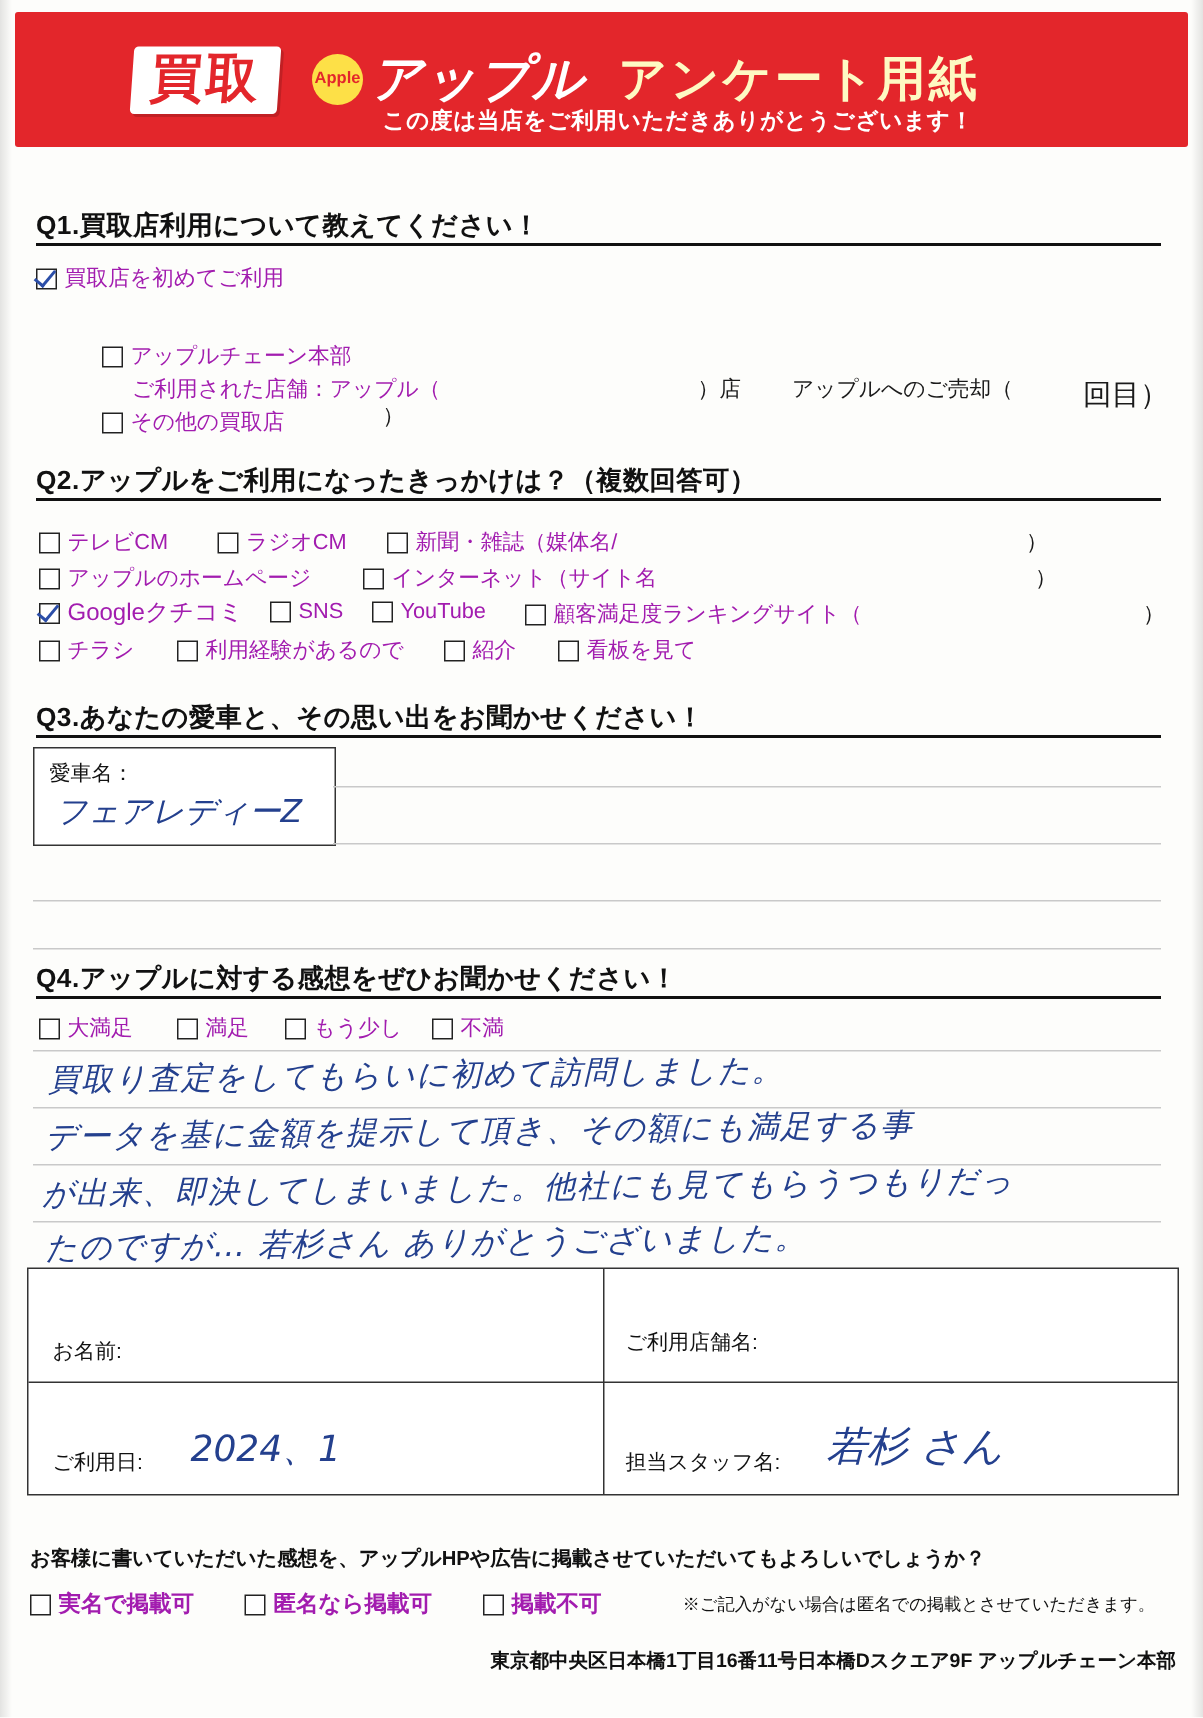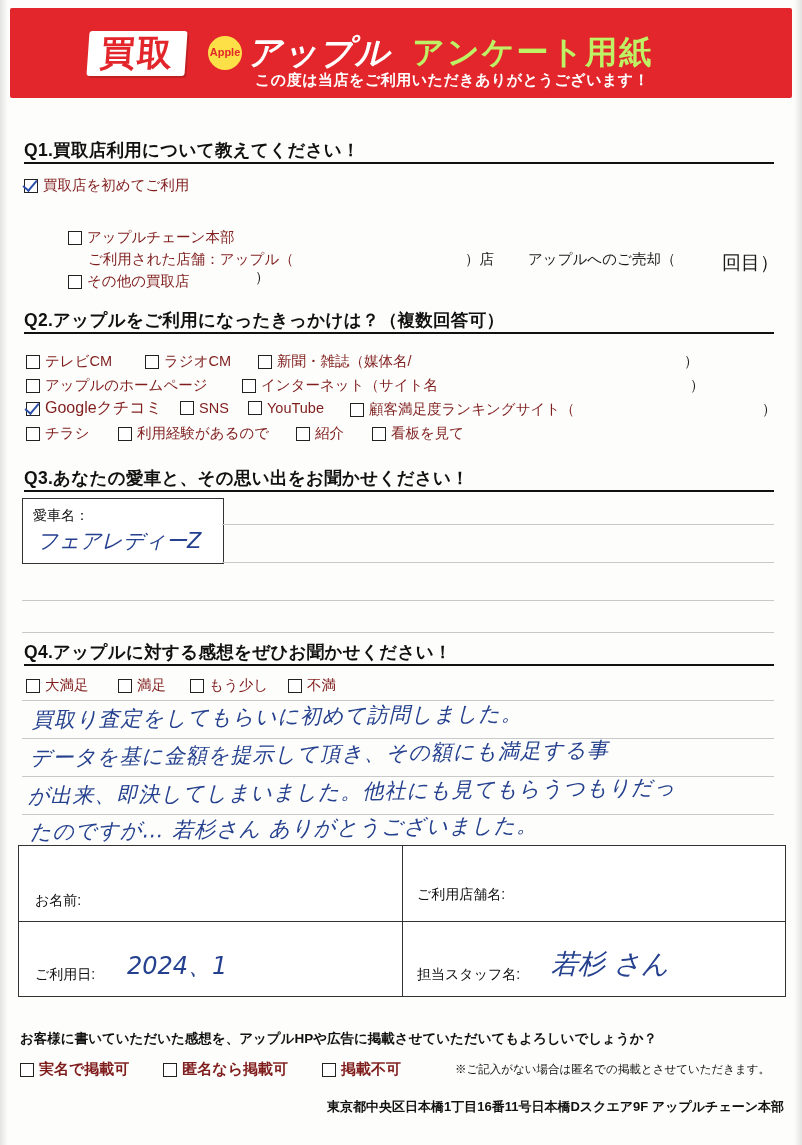--- a/index.html
+++ b/index.html
@@ -74,21 +74,21 @@
     text-align: center;
   }
   .apple-name {
     font-size: 34px;
     font-weight: bold;
     font-style: italic;
     margin-left: 5px;
     letter-spacing: 1px;
   }
   .enquete {
-    color: #bef264;
+    color: #fef9c3;
     font-size: 32px;
     font-weight: bold;
     margin-left: 22px;
     letter-spacing: 2px;
   }
   .thanks {
     position: absolute;
     left: 245px;
     bottom: 8px;
     color: #ffffff;
@@ -104,21 +104,21 @@
     color: #111;
     letter-spacing: 0.3px;
   }
   .q-underline {
     position: absolute;
     height: 2px;
     background: #111;
   }
   .opt {
     font-size: 14.5px;
-    color: #7f1d1d;
+    color: #a21caf;
     display: inline-flex;
     align-items: center;
     white-space: nowrap;
   }
   .box {
     display: inline-block;
     width: 12px;
     height: 12px;
     border: 1.2px solid #222;
     margin-right: 5px;

